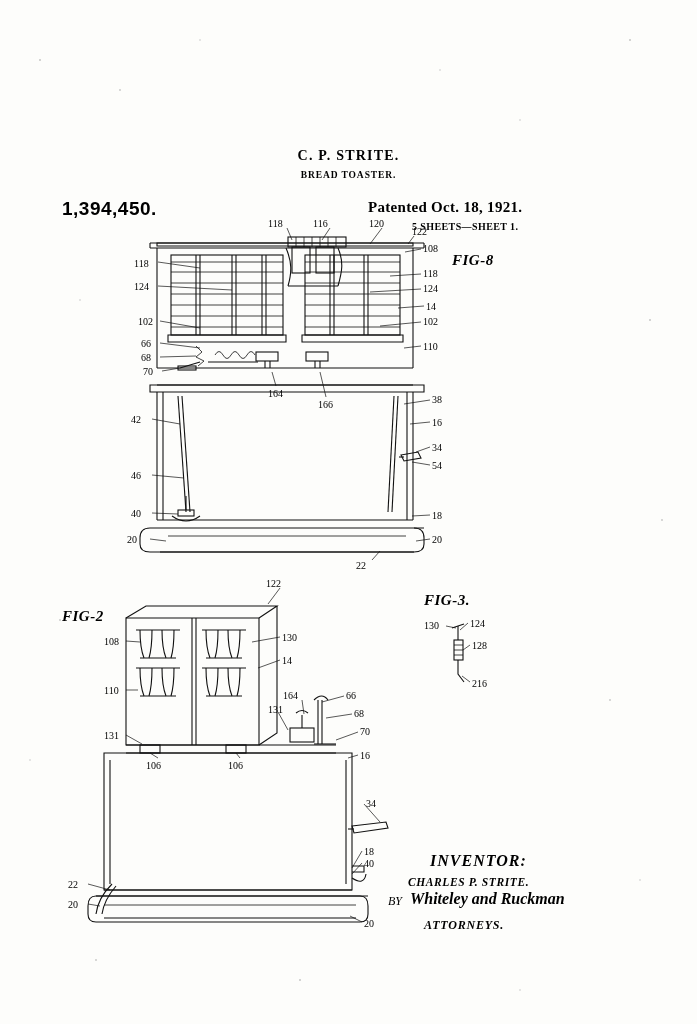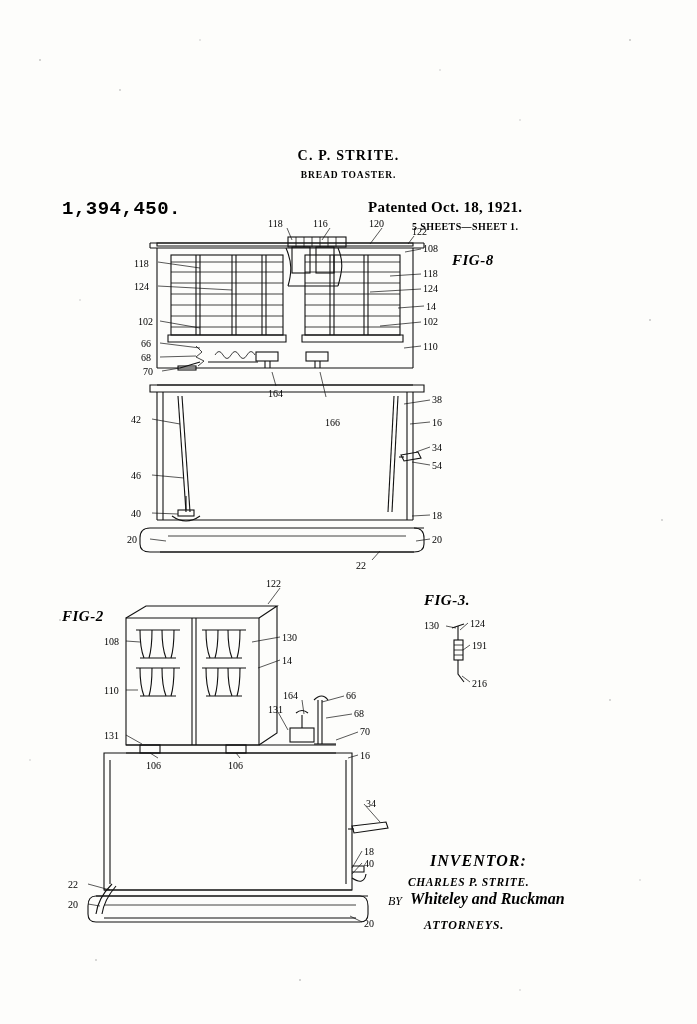--- a/index.html
+++ b/index.html
@@ -44,21 +44,21 @@
     letter-spacing: .9px;
   }
   .hdr-app {
     left: 0; right: 0;
     text-align: center;
     font-weight: bold;
     font-size: 8.5px;
     letter-spacing: .6px;
   }
   .patnum {
-    font-family: Liberation Mono, monospace;
+    font-family: Liberation Sans, sans-serif;
     font-weight: bold;
     font-size: 19px;
     letter-spacing: .5px;
   }
   .patdate {
     font-family: "Liberation Serif", serif;
     font-weight: bold;
     font-size: 15px;
     letter-spacing: .3px;
   }
@@ -251,21 +251,21 @@
   <div class="txt num" style="left:423px; top:316px;">102</div>
   <div class="txt num" style="left:423px; top:341px;">110</div>
   <div class="txt num" style="left:432px; top:394px;">38</div>
   <div class="txt num" style="left:432px; top:417px;">16</div>
   <div class="txt num" style="left:432px; top:442px;">34</div>
   <div class="txt num" style="left:432px; top:460px;">54</div>
   <div class="txt num" style="left:432px; top:510px;">18</div>
   <div class="txt num" style="left:432px; top:534px;">20</div>
 
   <div class="txt num" style="left:268px; top:388px;">164</div>
-  <div class="txt num" style="left:318px; top:417px;margin-left:7px;">166</div>
+  <div class="txt num" style="left:318px; top:399px;">166</div>
   <div class="txt num" style="left:356px; top:560px;">22</div>
 
   <svg width="697" height="1024">
     <line class="ln-h" x1="158" y1="262" x2="200" y2="268"></line>
     <line class="ln-h" x1="158" y1="286" x2="232" y2="290"></line>
     <line class="ln-h" x1="160" y1="321" x2="200" y2="328"></line>
     <line class="ln-h" x1="160" y1="343" x2="200" y2="348"></line>
     <line class="ln-h" x1="160" y1="357" x2="196" y2="356"></line>
     <line class="ln-h" x1="162" y1="371" x2="180" y2="368"></line>
     <line class="ln-h" x1="152" y1="419" x2="180" y2="424"></line>
@@ -376,21 +376,21 @@
   <div class="txt num" style="left:360px; top:726px;">70</div>
   <div class="txt num" style="left:360px; top:750px;">16</div>
   <div class="txt num" style="left:268px; top:704px;">131</div>
   <div class="txt num" style="left:366px; top:798px;">34</div>
   <div class="txt num" style="left:364px; top:846px;">18</div>
   <div class="txt num" style="left:364px; top:858px;">40</div>
   <div class="txt num" style="left:364px; top:918px;">20</div>
 
   <div class="txt num" style="left:424px; top:620px;">130</div>
   <div class="txt num" style="left:470px; top:618px;">124</div>
-  <div class="txt num" style="left:472px; top:640px;">191</div>
+  <div class="txt num" style="left:472px; top:640px;">128</div>
   <div class="txt num" style="left:472px; top:678px;">216</div>
 
   <svg width="697" height="1024">
     <line class="ln-h" x1="126" y1="641" x2="140" y2="642"></line>
     <line class="ln-h" x1="126" y1="690" x2="138" y2="690"></line>
     <line class="ln-h" x1="126" y1="735" x2="142" y2="744"></line>
     <line class="ln-h" x1="88" y1="884" x2="110" y2="890"></line>
     <line class="ln-h" x1="88" y1="904" x2="100" y2="906"></line>
     <line class="ln-h" x1="158" y1="758" x2="150" y2="753"></line>
     <line class="ln-h" x1="240" y1="758" x2="236" y2="753"></line>

